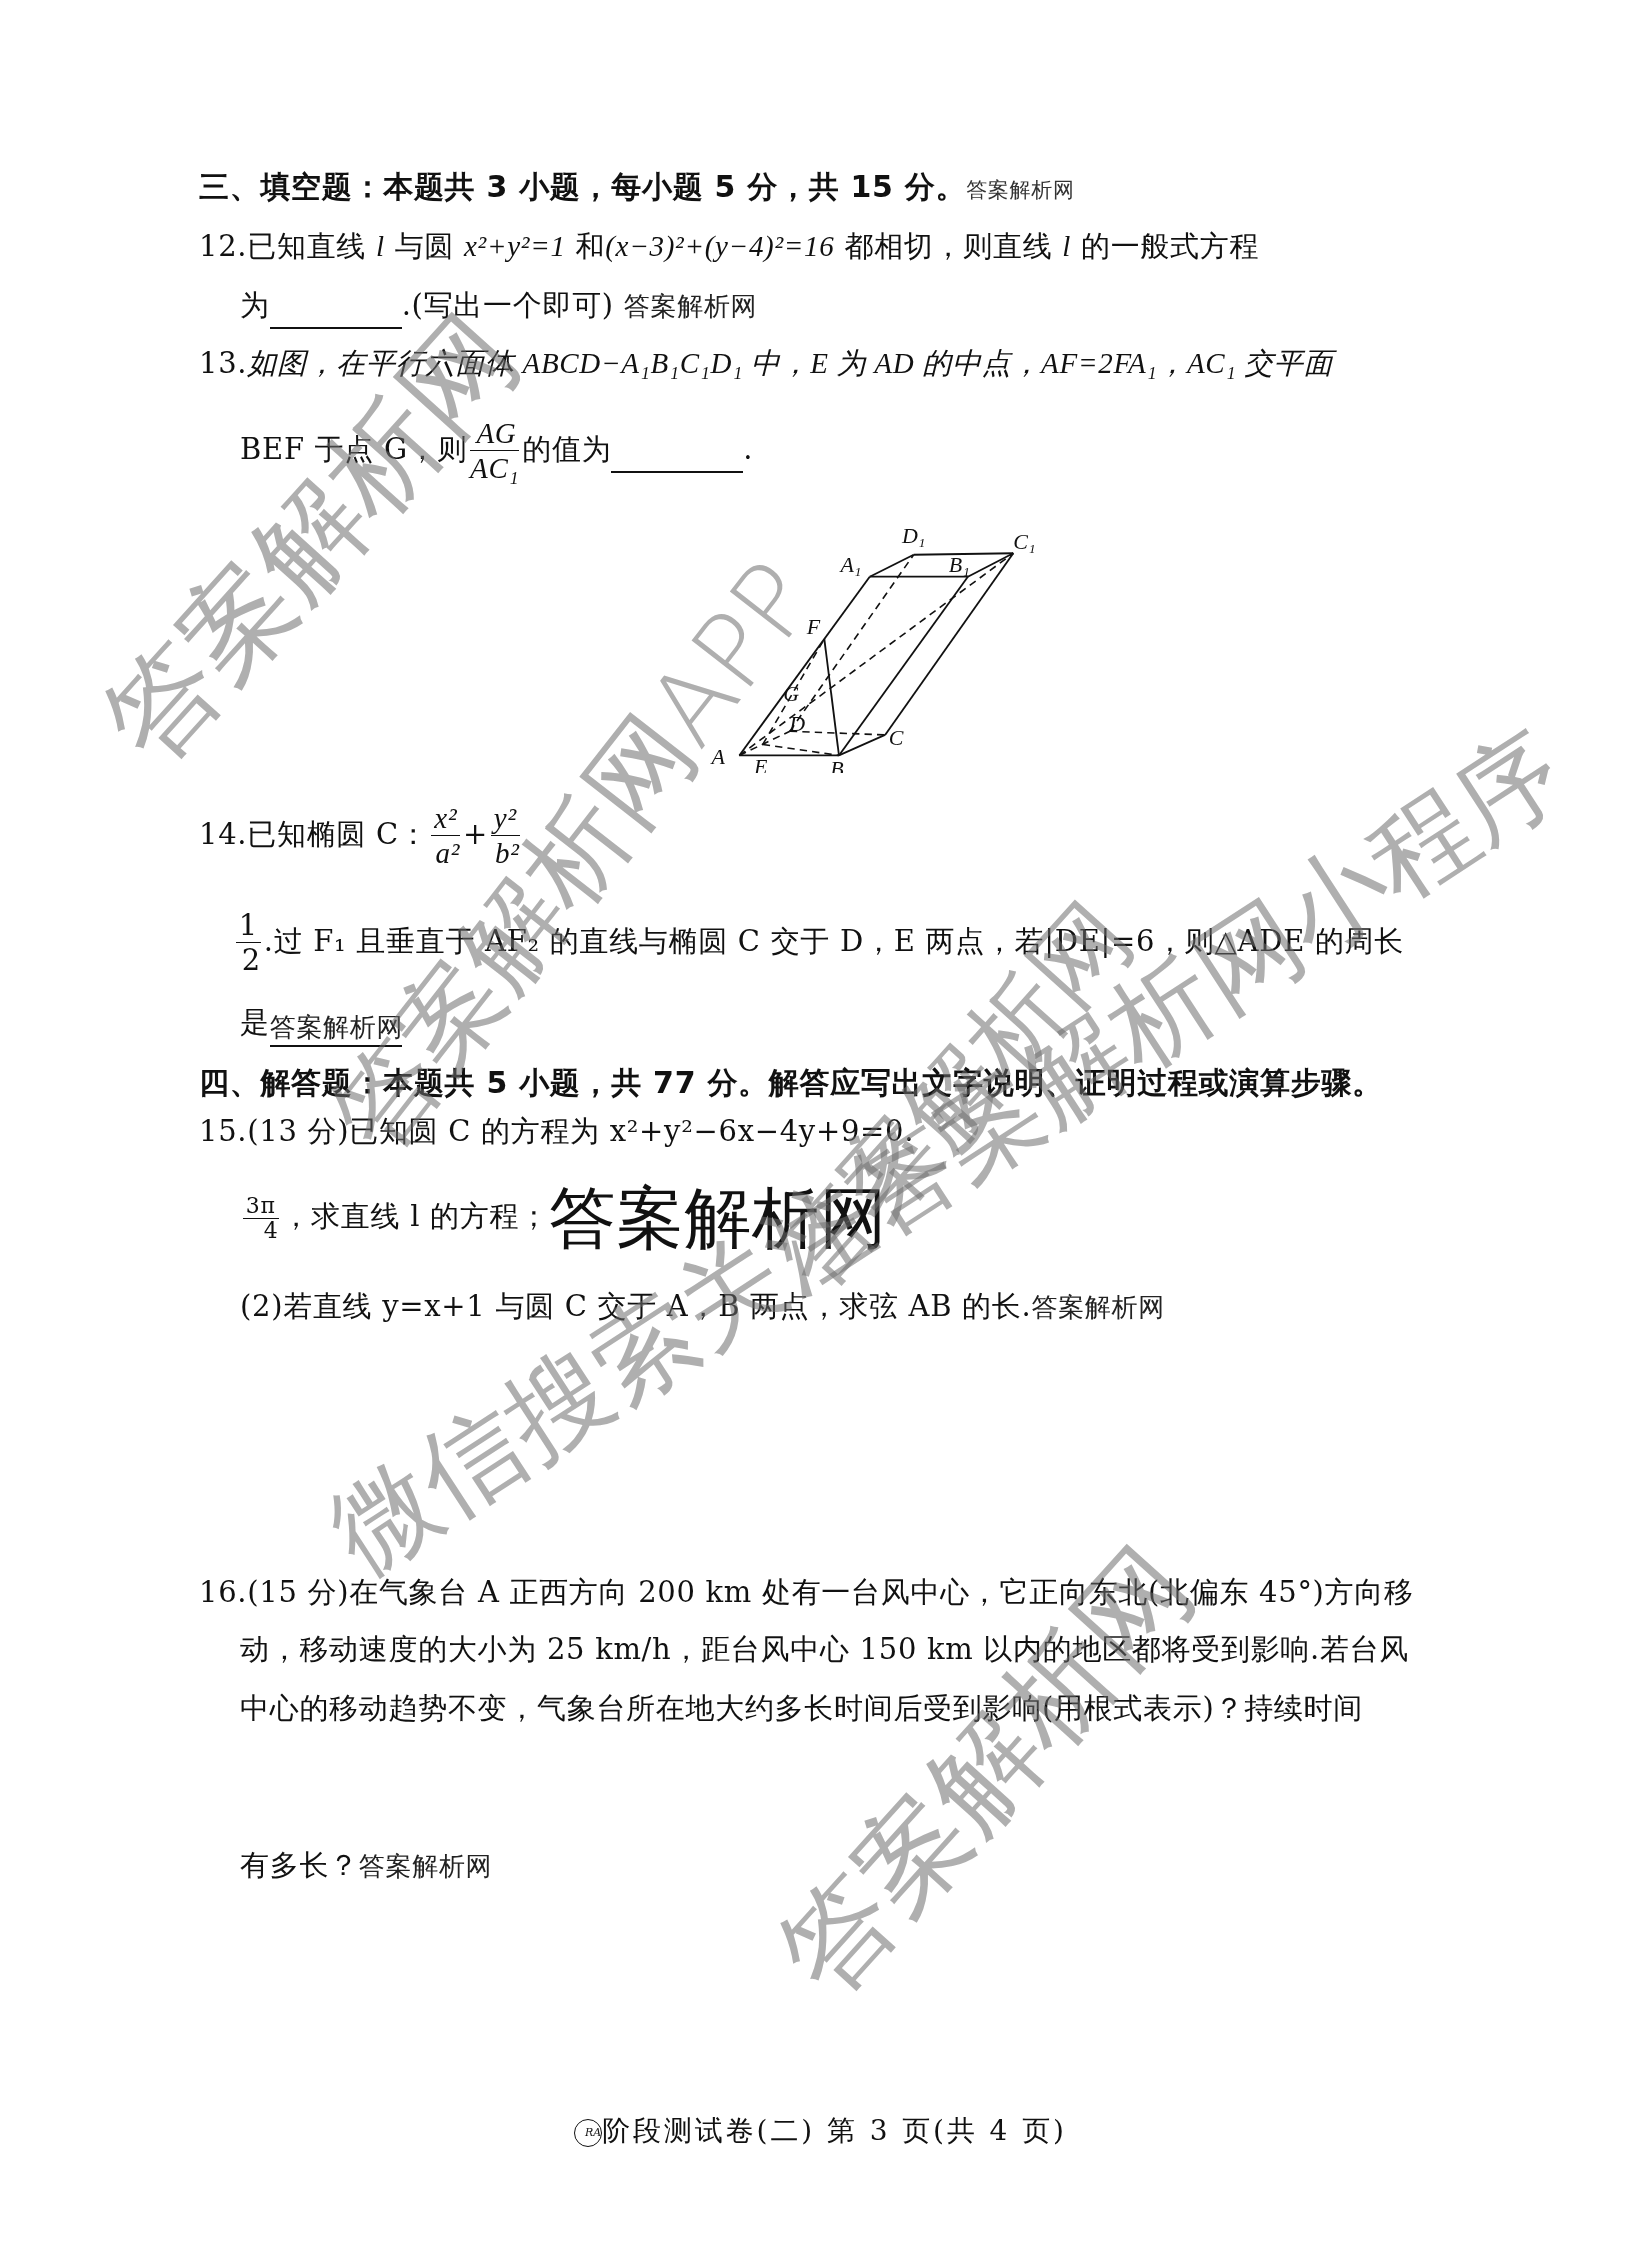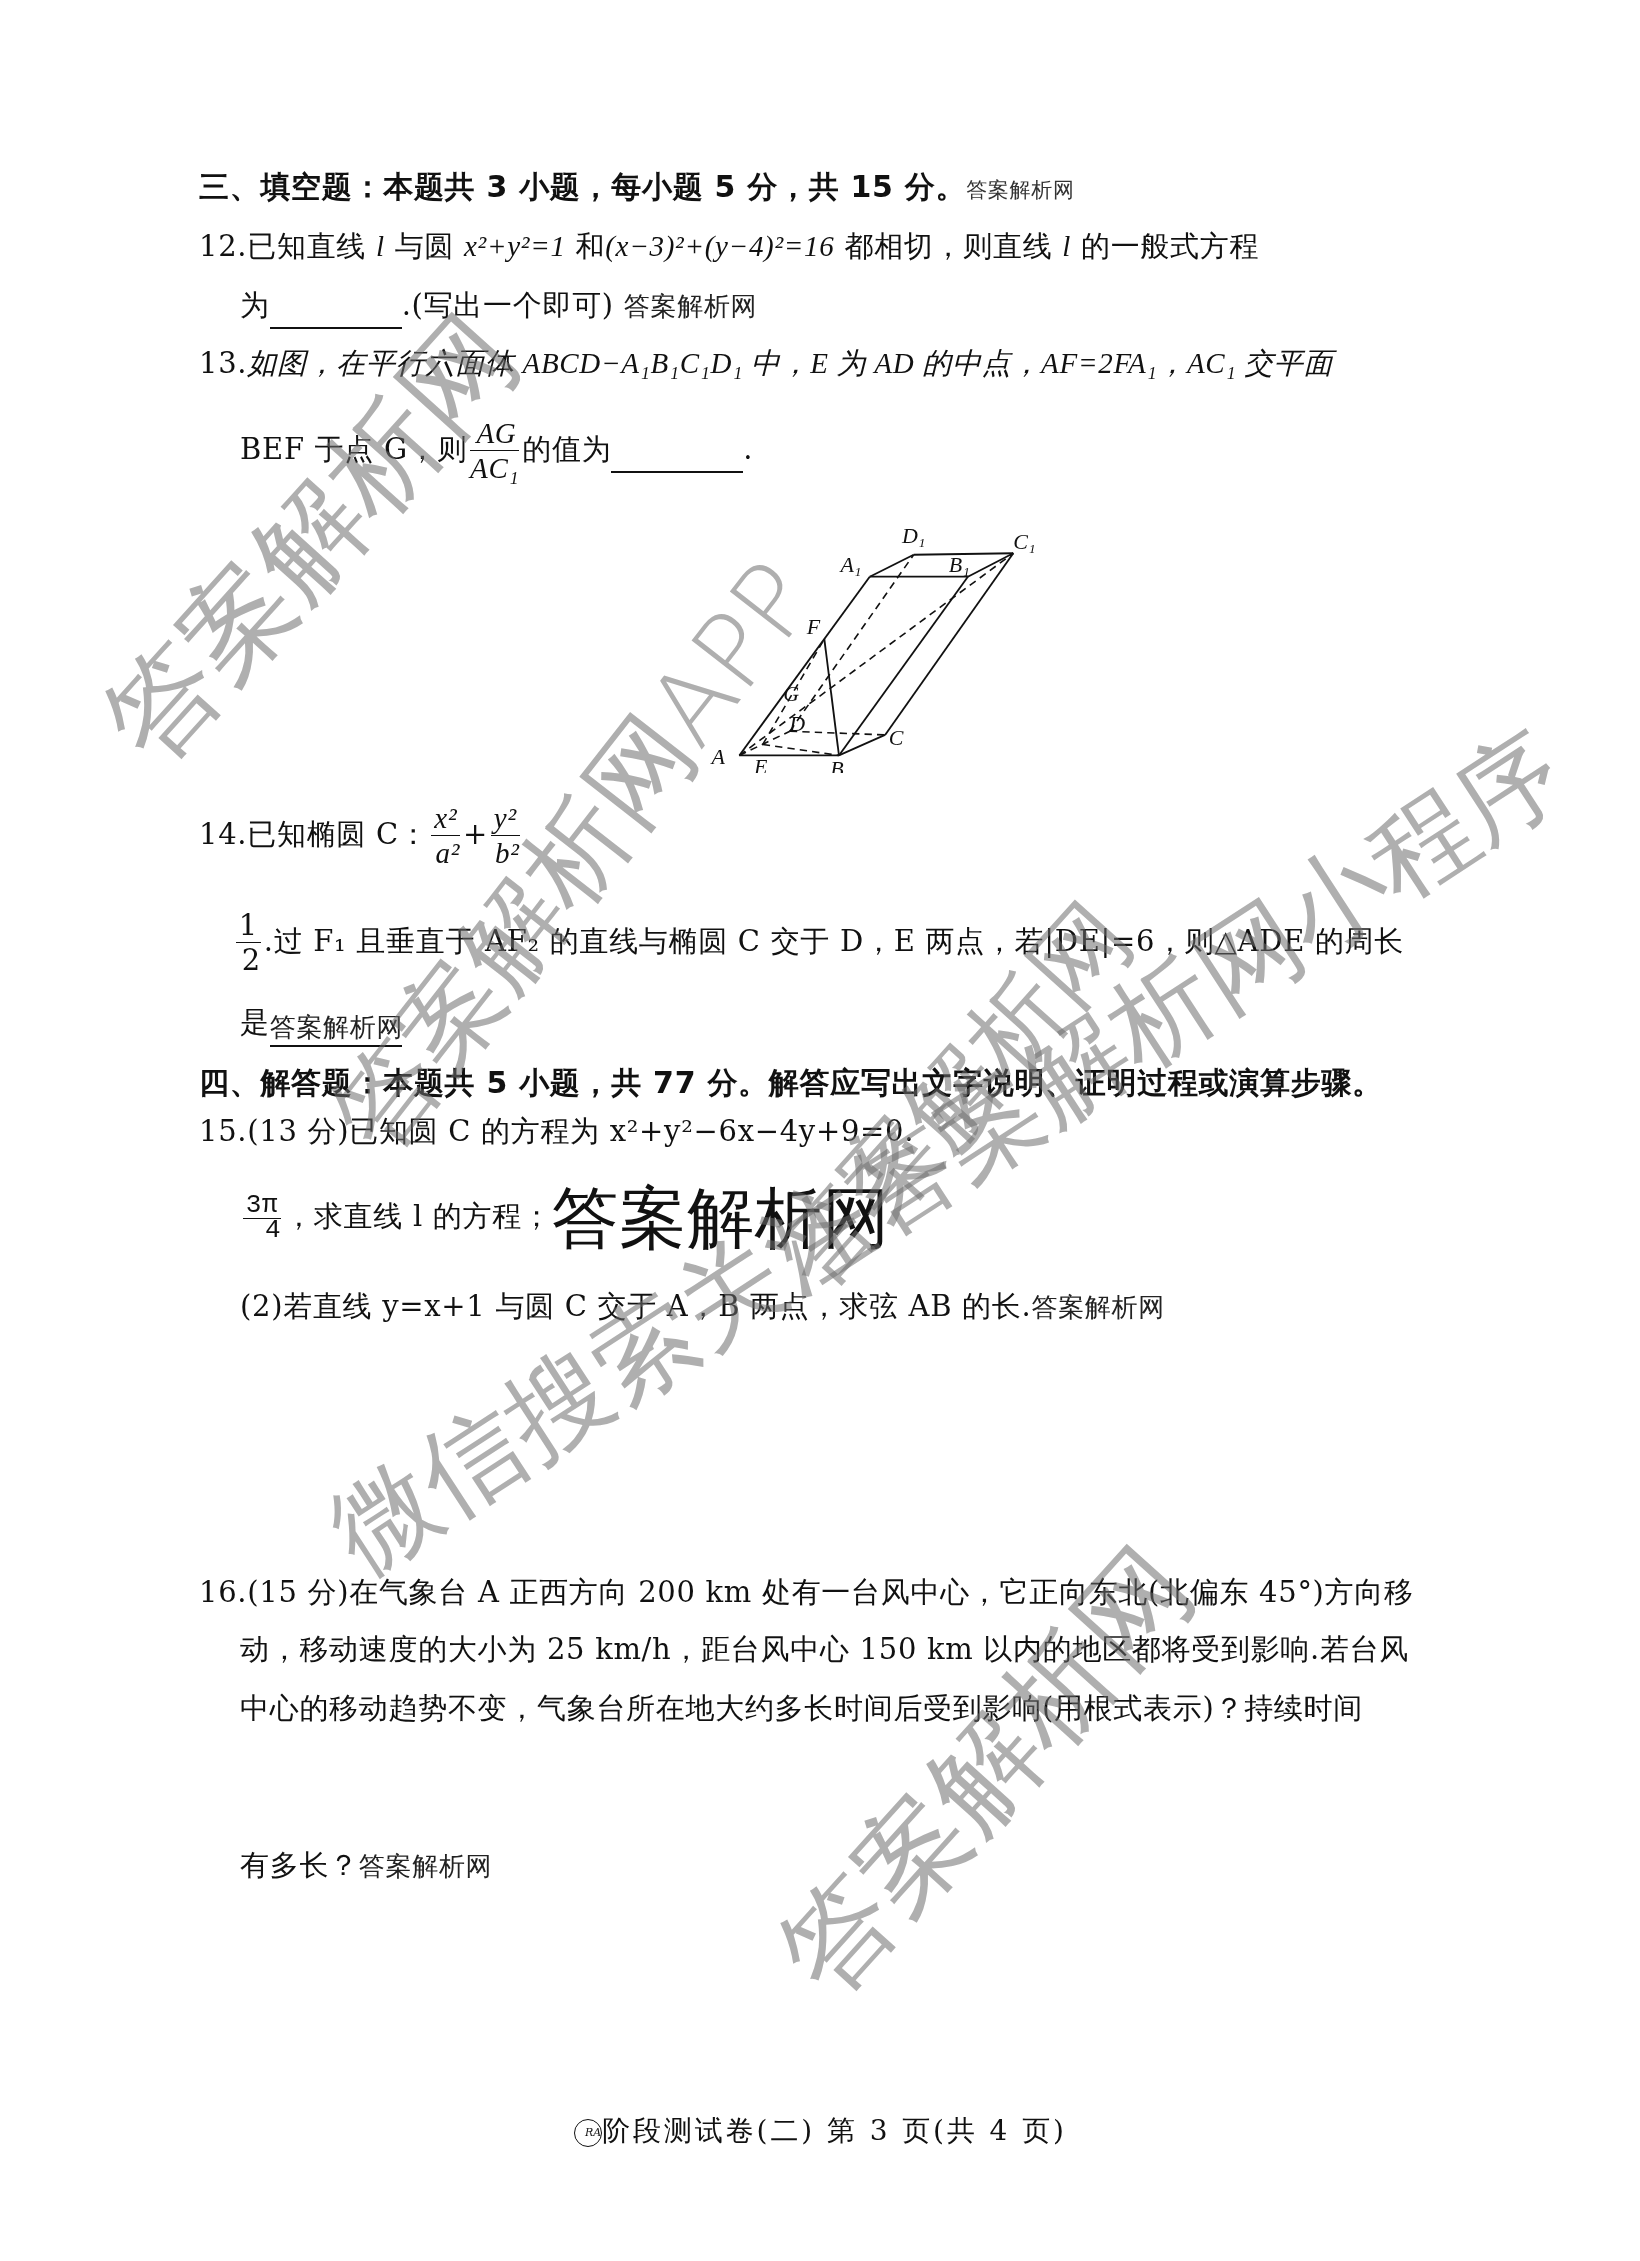--- a/index.html
+++ b/index.html
@@ -8,21 +8,21 @@
   .line { position: absolute; white-space: nowrap; font-size: 29px; line-height: 35px; letter-spacing: 0.7px; }
   .heading { font-family: "DejaVu Sans", "Liberation Sans", sans-serif; font-weight: bold; font-size: 30px; }
   .wm-small { font-family: "DejaVu Sans", "Liberation Sans", sans-serif; font-size: 21px; color: #333; font-weight: normal; }
   .wm-inline { font-family: "DejaVu Sans", "Liberation Sans", sans-serif; font-size: 26px; color: #222; }
   .wm-big { font-family: "DejaVu Sans", "Liberation Sans", sans-serif; font-size: 67px; color: #111; vertical-align: middle; }
   i, .it { font-style: italic; font-family: "Liberation Serif", "DejaVu Serif", serif; }
   .blank { display: inline-block; border-bottom: 2.2px solid #111; vertical-align: -4.4px; }
   .frac { display: inline-block; vertical-align: middle; text-align: right; margin: 0 2.9px; }
   .frac .num { display: block; border-bottom: 1.5px solid #111; padding: 0 2.9px; line-height: 34px; }
   .frac .den { display: block; line-height: 34px; }
-  .frac.small { font-size: 26px; font-family: Liberation Mono, monospace; }
+  .frac.small { font-size: 22px; }
   .frac.small .num, .frac.small .den { line-height: 23.5px; }
   .footer { position: absolute; left: 0; width: 1641px; top: 2112px; text-align: center;
             font-size: 28px; letter-spacing: 2.9px; font-family: "DejaVu Serif", serif; }
   .circle-mark { display: inline-block; width: 26px; height: 26px; border: 1.5px solid #111; border-radius: 50%;
                  font-size: 11px; line-height: 26px; text-align: right; letter-spacing: 0; vertical-align: middle; font-style: italic; }
   .watermark { position: absolute; color: rgba(110,110,110,0.55); font-family: "DejaVu Sans", "Liberation Sans", sans-serif;
                white-space: nowrap; transform-origin: left bottom; pointer-events: none; font-weight: 200; }
   #figure { position: absolute; left: 682px; top: 502px; }
 </style>
 </head>

